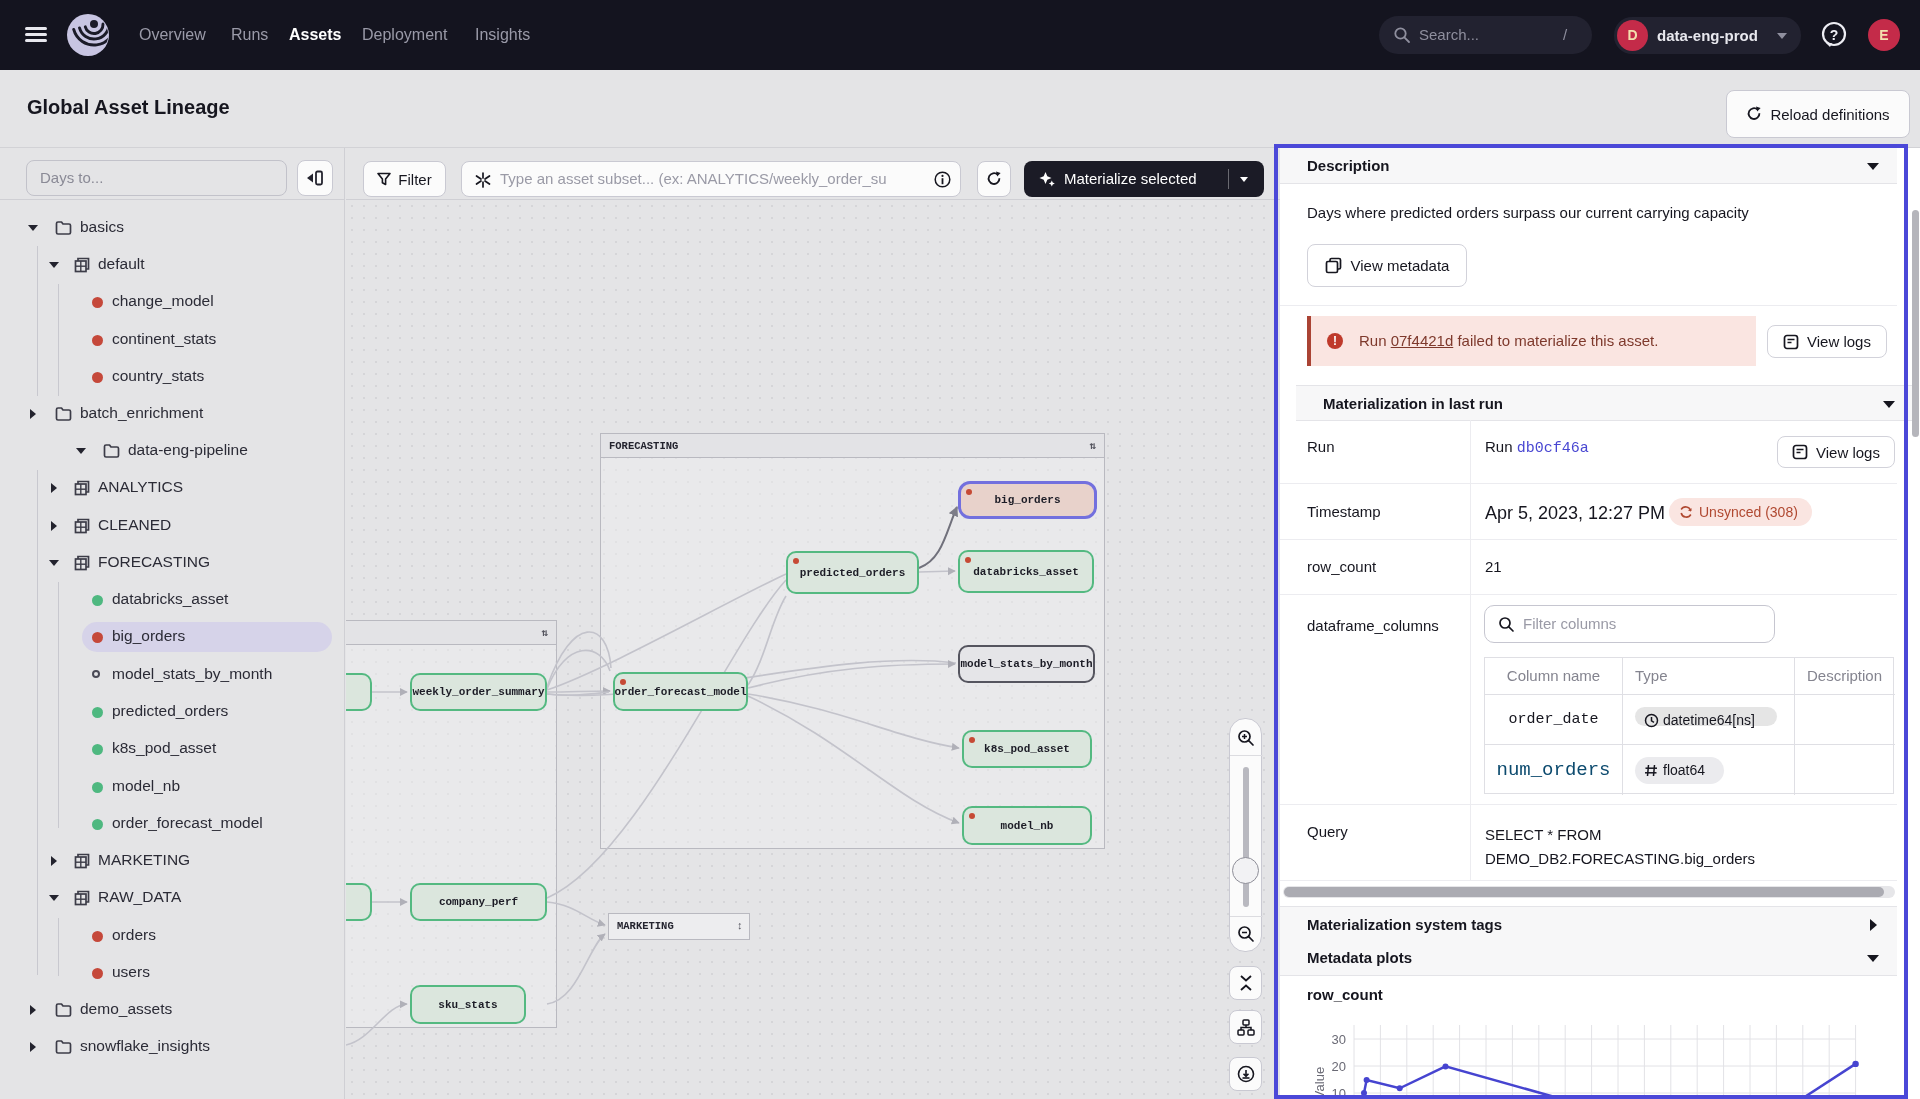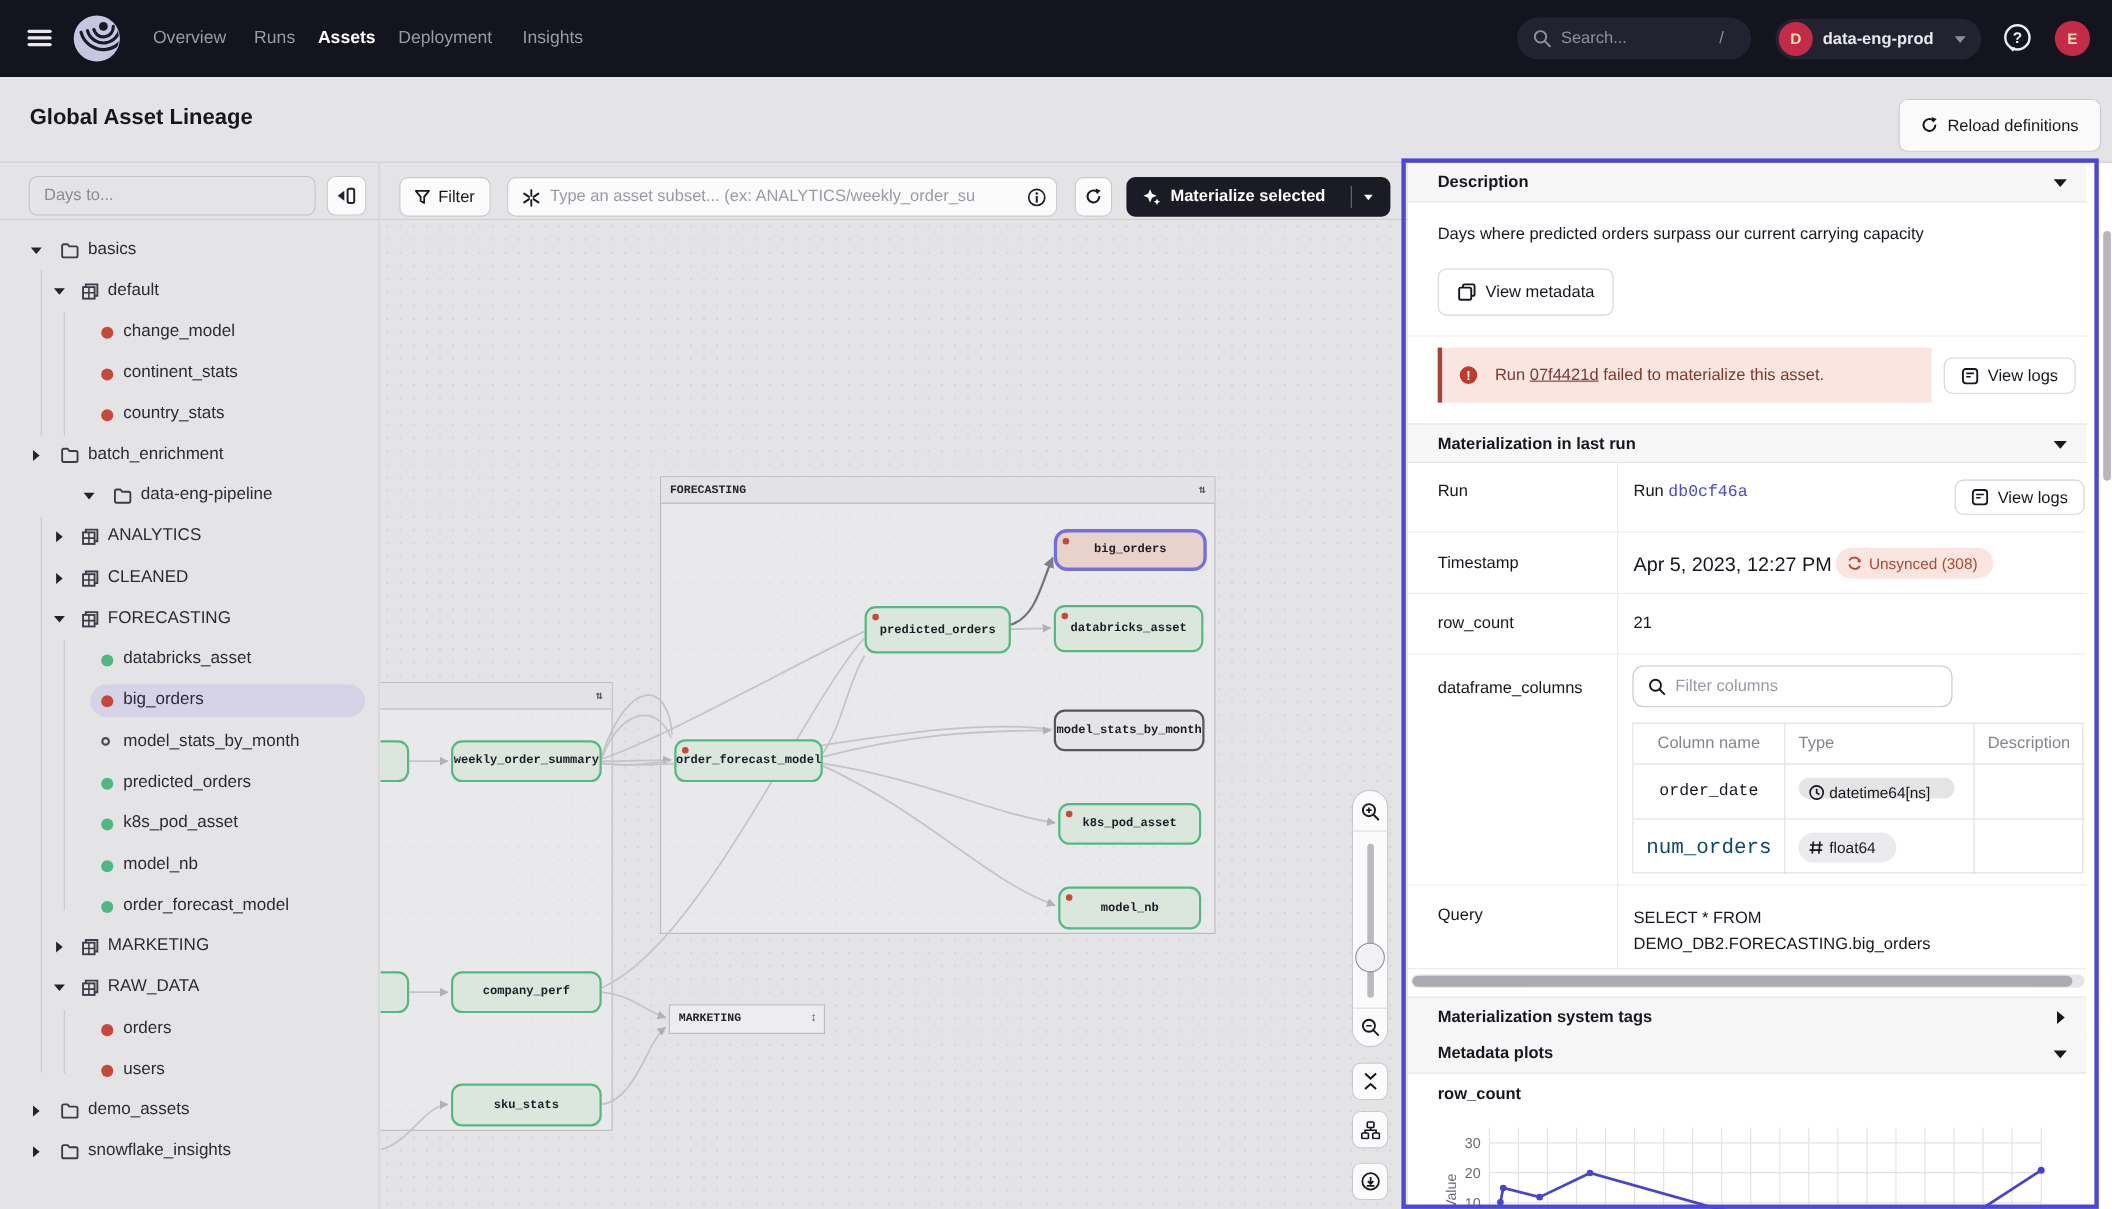--- a/index.html
+++ b/index.html
@@ -314,21 +314,21 @@
     <svg width="16" height="16" viewBox="0 0 16 16">
         <path d="M 11.6 3.55 A 5.4 5.4 0 1 0 13.4 7.3" stroke="#16161f" stroke-width="1.8" fill="none"></path>
         <path d="M 10.0 0.4 L 14.6 2.1 L 11.2 5.6 Z" fill="#16161f"></path>
       </svg>
   </div>
   <div class="abs" style="left:678px; top:13px; width:240px; height:36px; background:#1b1b26; border-radius:8px;">
     <svg class="abs" style="left:14px; top:9px;" width="18" height="18" viewBox="0 0 18 18">
       <path d="M 7.5 2 L 9.3 6.2 L 13.5 8 L 9.3 9.8 L 7.5 14 L 5.7 9.8 L 1.5 8 L 5.7 6.2 Z" fill="#ffffff"></path>
       <path d="M 13.8 10.5 L 14.7 12.6 L 16.8 13.5 L 14.7 14.4 L 13.8 16.5 L 12.9 14.4 L 10.8 13.5 L 12.9 12.6 Z" fill="#ffffff"></path>
     </svg>
-    <div class="abs" style="left:40px; top:0; height:36px; line-height:36px; font-size:15px; font-weight:bold; color:#ffffff;">Materialize selected</div>
+    <div class="abs" style="left:40px; top:0; height:36px; line-height:36px; font-size:15px; font-weight:normal; color:#ffffff;">Materialize selected</div>
     <div class="abs" style="left:204px; top:8px; width:1px; height:20px; background:rgba(255,255,255,0.35);"></div>
     <div class="abs" style="left:216px; top:16px; width:0; height:0; border-left:4.5px solid transparent; border-right:4.5px solid transparent; border-top:5.5px solid #ffffff;"></div>
   </div>
 </div>
 
 <div id="canvas">
 
   <div class="group" style="left:-116px; top:420px; width:327px; height:408px;">
     <div class="ghead">
         <span style="float:right; margin-right:8px; color:#55555f;">⇅</span>
@@ -372,21 +372,21 @@
 
   <div class="node" style="left:612px; top:281px; width:139px; height:38px; background:#e8d2cb; border:3px solid #7370de; border-radius:12px;"><div class="mark"></div>big_orders</div>
   <div class="node green" style="left:440px; top:351px; width:133px; height:43px;"><div class="mark"></div>predicted_orders</div>
   <div class="node green" style="left:612px; top:350px; width:136px; height:43px;"><div class="mark"></div>databricks_asset</div>
   <div class="node" style="left:612px; top:445px; width:137px; height:38px; background:#e5e5e8; border:2px solid #55555f;">model_stats_by_month</div>
   <div class="node green" style="left:616px; top:530px; width:130px; height:38px;"><div class="mark"></div>k8s_pod_asset</div>
   <div class="node green" style="left:616px; top:606px; width:130px; height:39px;"><div class="mark"></div>model_nb</div>
   <div class="node green" style="left:267px; top:472px; width:135px; height:39px;"><div class="mark"></div>order_forecast_model</div>
   <div class="node green" style="left:64px; top:473px; width:137px; height:38px;">weekly_order_summary</div>
   <div class="node green" style="left:64px; top:683px; width:137px; height:38px;">company_perf</div>
-  <div class="node green" style="left:64px; top:785px; width:137px; height:39px;">sku_stats</div>
+  <div class="node green" style="left:64px; top:785px; width:116px; height:39px;">sku_stats</div>
   <div class="node green" style="left:-108px; top:473px; width:134px; height:38px;"></div>
   <div class="node green" style="left:-108px; top:683px; width:134px; height:38px;"></div>
 
   <div class="abs" style="left:883px; top:518px; width:33px; height:234px; background:#fbfbfb; border:1px solid #c9c9d2; border-radius:16px;">
     <svg class="abs" style="left:7px; top:10px;" width="18" height="18" viewBox="0 0 18 18">
       <circle cx="7.5" cy="7.5" r="5.5" stroke="#16161f" stroke-width="1.7" fill="none"></circle>
       <line x1="11.7" y1="11.7" x2="16" y2="16" stroke="#16161f" stroke-width="1.7" stroke-linecap="round"></line>
       <line x1="5" y1="7.5" x2="10" y2="7.5" stroke="#16161f" stroke-width="1.5"></line>
         <line x1="7.5" y1="5" x2="7.5" y2="10" stroke="#16161f" stroke-width="1.5"></line>
     </svg>
@@ -443,21 +443,21 @@
   </div>
   <div class="wbtn" style="left:487px; top:177px; width:120px; height:33px; gap:8px;">
     <svg width="16" height="16" viewBox="0 0 16 16">
         <rect x="1.5" y="1.5" width="13" height="13" rx="2.5" stroke="#16161f" stroke-width="1.7" fill="none"></rect>
         <line x1="4.5" y1="5.5" x2="11.5" y2="5.5" stroke="#16161f" stroke-width="1.5"></line>
         <line x1="4.5" y1="8.5" x2="8.5" y2="8.5" stroke="#16161f" stroke-width="1.5"></line>
       </svg>
     View logs
   </div>
 
-  <div class="sechead" style="top:237px; border-top:1px solid #e4e4e8;">Materialization in last run<div class="chev-d" style="right:18px; top:15px;"></div></div>
+  <div class="sechead" style="top:237px; border-top:1px solid #e4e4e8;margin-left:16px;">Materialization in last run<div class="chev-d" style="right:18px; top:15px;"></div></div>
 
   <div class="abs" style="left:190px; top:272px; width:1px; height:460px; background:#ececf0;"></div>
   <div class="rowline" style="top:335px;"></div>
   <div class="rowline" style="top:391px;"></div>
   <div class="rowline" style="top:446px;"></div>
   <div class="rowline" style="top:656px;"></div>
   <div class="rowline" style="top:732px;"></div>
 
   <div class="plabel" style="top:290px;">Run</div>
   <div class="abs" style="left:205px; top:290px; font-size:15px; color:#16161f;">Run <span class="mono" style="color:#4947d2; font-size:15px;">db0cf46a</span></div>

